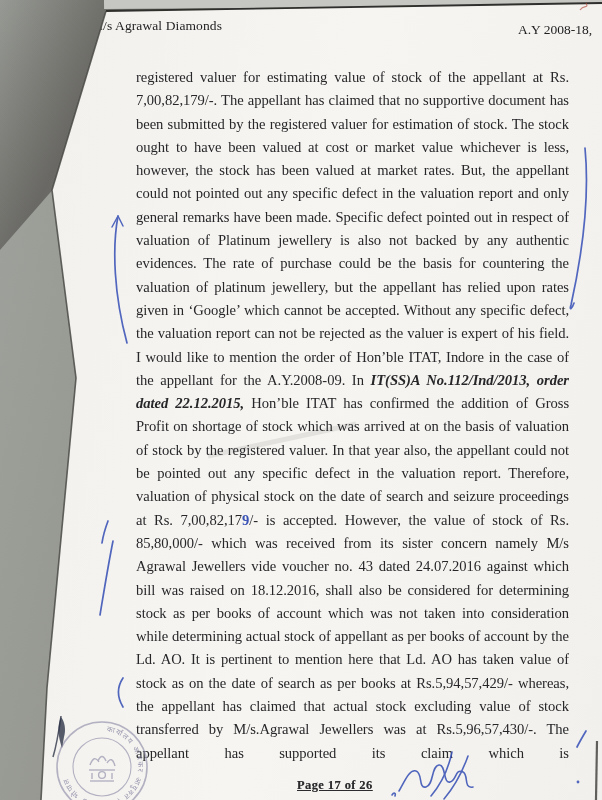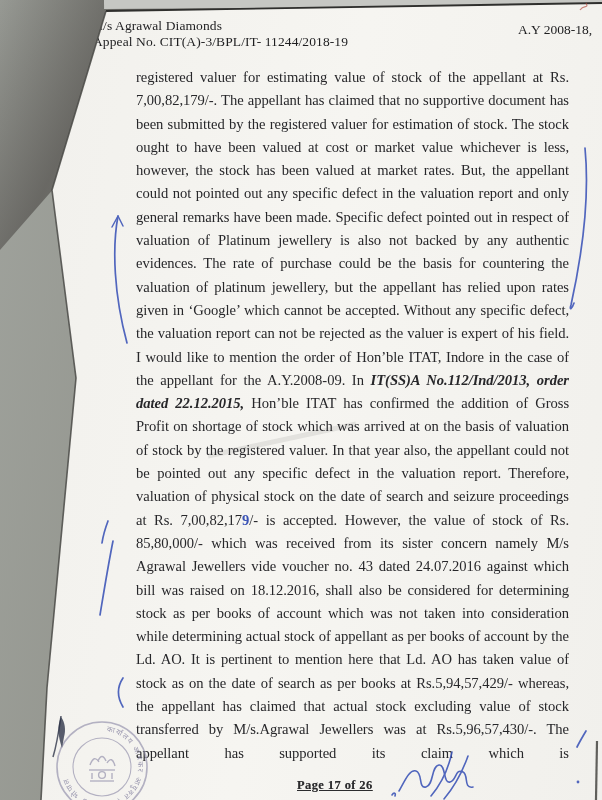--- a/index.html
+++ b/index.html
@@ -31,21 +31,20 @@
 </head>
 <body>
 
 <div class="scan">
   <div class="backdrop"></div>
   <div class="shadow-band"></div>
   <div class="top-strip"></div>
 
   <div class="paper">
     <div class="hdr-party">M/s Agrawal Diamonds</div>
-    <div class="hdr-appeal">Appeal No. CIT(A)-3/BPL/IT- 11244/2018-19</div>
     <div class="hdr-ay">A.Y 2008-18,</div>
 
     <p class="body-text"><span>registered valuer for estimating value of stock of the appellant at Rs. 7,00,82,179/-. The appellant has claimed that no supportive document has been submitted by the registered valuer for estimation of stock. The stock ought to have been valued at cost or market value whichever is less, however, the stock has been valued at market rates. But, the appellant could not pointed out any specific defect in the valuation report and only general remarks have been made. Specific defect pointed out in respect of valuation of Platinum jewellery is also not backed by any authentic evidences. The rate of purchase could be the basis for countering the valuation of platinum jewellery, but the appellant has relied upon rates given in ‘Google’ which cannot be accepted. Without any specific defect, the valuation report can not be rejected as the valuer is expert of his field. I would like to mention the order of Hon’ble ITAT, Indore in the case of the appellant for the A.Y.2008-09. In </span><span class="cite">IT(SS)A No.112/Ind/2013, order dated 22.12.2015,</span><span> Hon’ble ITAT has confirmed the addition of Gross Profit on shortage of stock which was arrived at on the basis of valuation of stock by the registered valuer. In that year also, the appellant could not be pointed out any specific defect in the valuation report. Therefore, valuation of physical stock on the date of search and seizure proceedings at Rs. 7,00,82,17</span><span class="bluedigit">9</span><span>/- is accepted.  However, the value of stock of Rs. 85,80,000/- which was received from its sister concern namely M/s Agrawal Jewellers vide voucher no. 43 dated 24.07.2016 against which bill was raised on 18.12.2016, shall also be considered for determining stock as per books of account which was not taken into consideration while determining actual stock of appellant as per books of account by the Ld. AO. It is pertinent to mention here that Ld. AO has taken value of stock as on the date of search as per books at Rs.5,94,57,429/- whereas, the appellant has claimed that actual stock excluding value of stock transferred by M/s.Agrawal Jewellers was at Rs.5,96,57,430/-. The appellant has supported its claim which is</span></p>
 
     <div class="pageno">Page 17 of 26</div>
 
     <svg class="stamp" viewBox="0 0 100 100">
       <g stroke="#8b88a6" fill="none" opacity="0.62">
         <circle cx="50" cy="50" r="45" stroke-width="1.6"></circle>
         <circle cx="50" cy="50" r="29" stroke-width="1.1"></circle>

